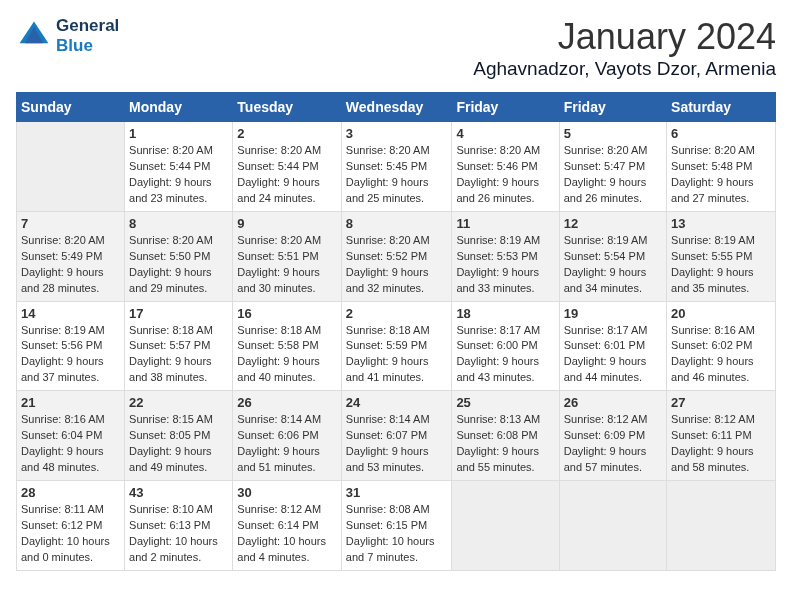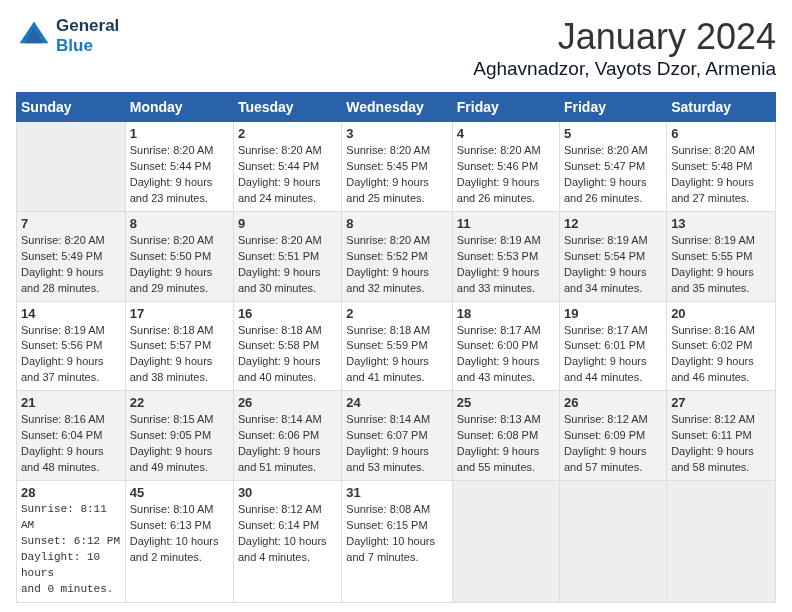--- a/index.html
+++ b/index.html
@@ -258,21 +258,21 @@
         <td>
           <span class="day-num">21</span>
           <div class="day-info" style="white-space: pre-line;">Sunrise: 8:16 AM
 Sunset: 6:04 PM
 Daylight: 9 hours
 and 48 minutes.</div>
         </td>
         <td>
           <span class="day-num">22</span>
           <div class="day-info" style="white-space: pre-line;">Sunrise: 8:15 AM
-Sunset: 9:05 PM
+Sunset: 8:05 PM
 Daylight: 9 hours
 and 49 minutes.</div>
         </td>
         <td>
           <span class="day-num">26</span>
           <div class="day-info" style="white-space: pre-line;">Sunrise: 8:14 AM
 Sunset: 6:06 PM
 Daylight: 9 hours
 and 51 minutes.</div>
         </td>
@@ -301,27 +301,27 @@
           <span class="day-num">27</span>
           <div class="day-info" style="white-space: pre-line;">Sunrise: 8:12 AM
 Sunset: 6:11 PM
 Daylight: 9 hours
 and 58 minutes.</div>
         </td>
       </tr>
       <tr>
         <td>
           <span class="day-num">28</span>
-          <div class="day-info" style="white-space: pre-line; font-family: Liberation Mono, monospace;">Sunrise: 8:11 AM
+          <div class="day-info" style="white-space: pre-line;">Sunrise: 8:11 AM
 Sunset: 6:12 PM
 Daylight: 10 hours
 and 0 minutes.</div>
         </td>
         <td>
-          <span class="day-num">45</span>
+          <span class="day-num">43</span>
           <div class="day-info" style="white-space: pre-line;">Sunrise: 8:10 AM
 Sunset: 6:13 PM
 Daylight: 10 hours
 and 2 minutes.</div>
         </td>
         <td>
           <span class="day-num">30</span>
           <div class="day-info" style="white-space: pre-line;">Sunrise: 8:12 AM
 Sunset: 6:14 PM
 Daylight: 10 hours

